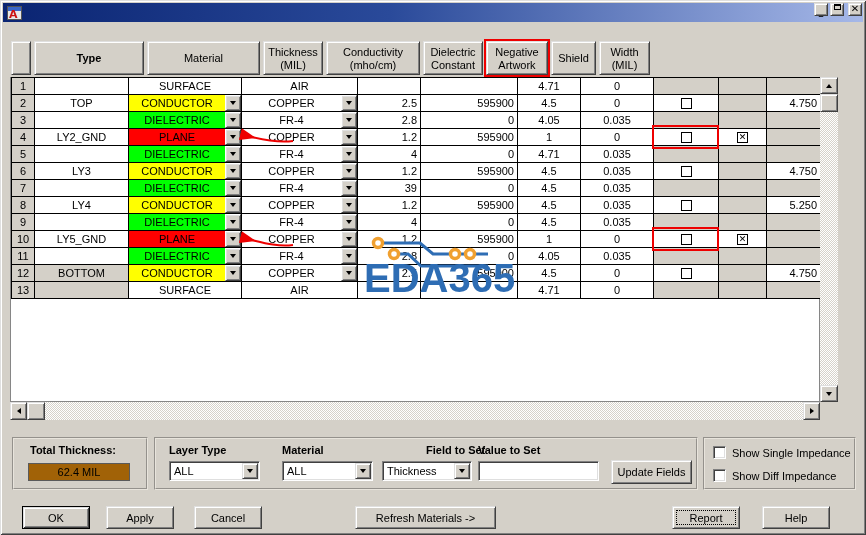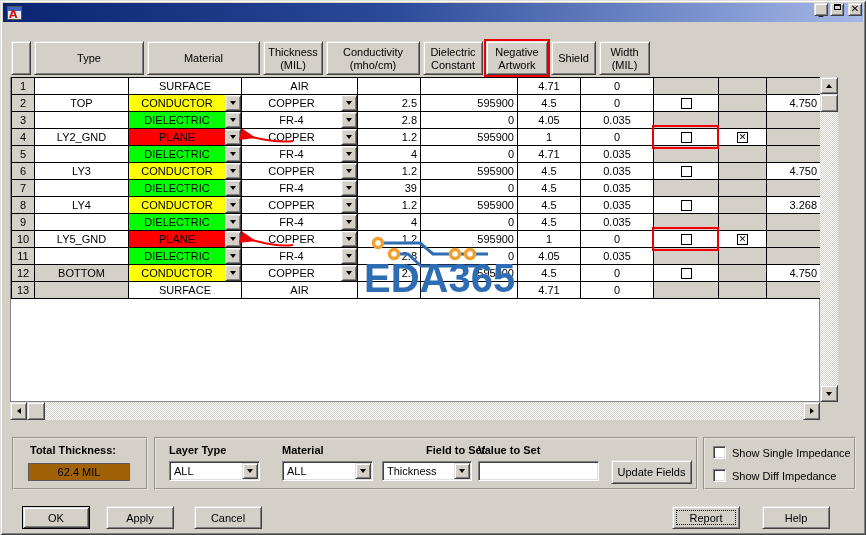--- a/index.html
+++ b/index.html
@@ -128,21 +128,21 @@
         <span style="display:block;width:7px;height:6px;border:1px solid #000;border-top-width:2px;margin:0 auto;"></span>
       </div>
     <div class="wbtn close" style="font-size:10px;line-height:10px;">✕</div>
   </div>
 
   <div class="table-area">
     <div class="hdr" id="hdr">
         <div class="hcell" style="width: 23px;">
           <div class="hbtn"></div>
         </div>
-        <div class="hcell" style="width: 113px;">
+        <div class="hcell" style="width: 113px; font-weight: bold;">
           <div class="hbtn">Type</div>
         </div>
         <div class="hcell" style="width: 116px;">
           <div class="hbtn">Material</div>
         </div>
         <div class="hcell" style="width: 63px;">
           <div class="hbtn">Thickness
 (MIL)</div>
         </div>
         <div class="hcell" style="width: 97px;">
@@ -347,21 +347,21 @@
               </button>
             </div>
             <div class="cell white right" style="width: 63px;">1.2</div>
             <div class="cell white right" style="width: 97px;">595900</div>
             <div class="cell white center" style="width: 63px;">4.5</div>
             <div class="cell white center" style="width: 73px;">0.035</div>
             <div class="cell white center" style="width: 65px;">
               <div class="cb"></div>
             </div>
             <div class="cell gray center" style="width: 48px;"></div>
-            <div class="cell white right" style="width: 54px;">3.268</div>
+            <div class="cell white right" style="width: 54px;">5.250</div>
           </div>
           <div class="row">
             <div class="cell gray center" style="width: 23px;">9</div>
             <div class="cell white center" style="width: 94px;"></div>
             <div class="cell white" style="width: 113px;">
               <div class="tt" style="background: rgb(0, 255, 0);">DIELECTRIC</div>
               <button class="dd">
                 <span class="tri-dn"></span>
               </button>
             </div>
@@ -554,16 +554,17 @@
   <div class="group" style="left:703px;width:153px;">
     <div class="ckb" style="left:8px;top:7px;"></div>
     <div class="cklabel" style="left:27px;top:8px;">Show Single Impedance</div>
     <div class="ckb" style="left:8px;top:30px;"></div>
     <div class="cklabel" style="left:27px;top:31px;">Show Diff Impedance</div>
   </div>
 
   <button class="pbtn default" style="left:22px;top:506px;width:68px;">OK</button>
   <button class="pbtn" style="left:106px;top:506px;width:68px;">Apply</button>
   <button class="pbtn" style="left:194px;top:506px;width:68px;">Cancel</button>
+  <button class="pbtn" style="left:355px;top:506px;width:141px;">Refresh Materials -&gt;</button>
   <button class="pbtn focusdot" style="left:672px;top:506px;width:68px;">Report</button>
   <button class="pbtn" style="left:762px;top:506px;width:68px;">Help</button>
 
 </div>
 
 </body></html>

